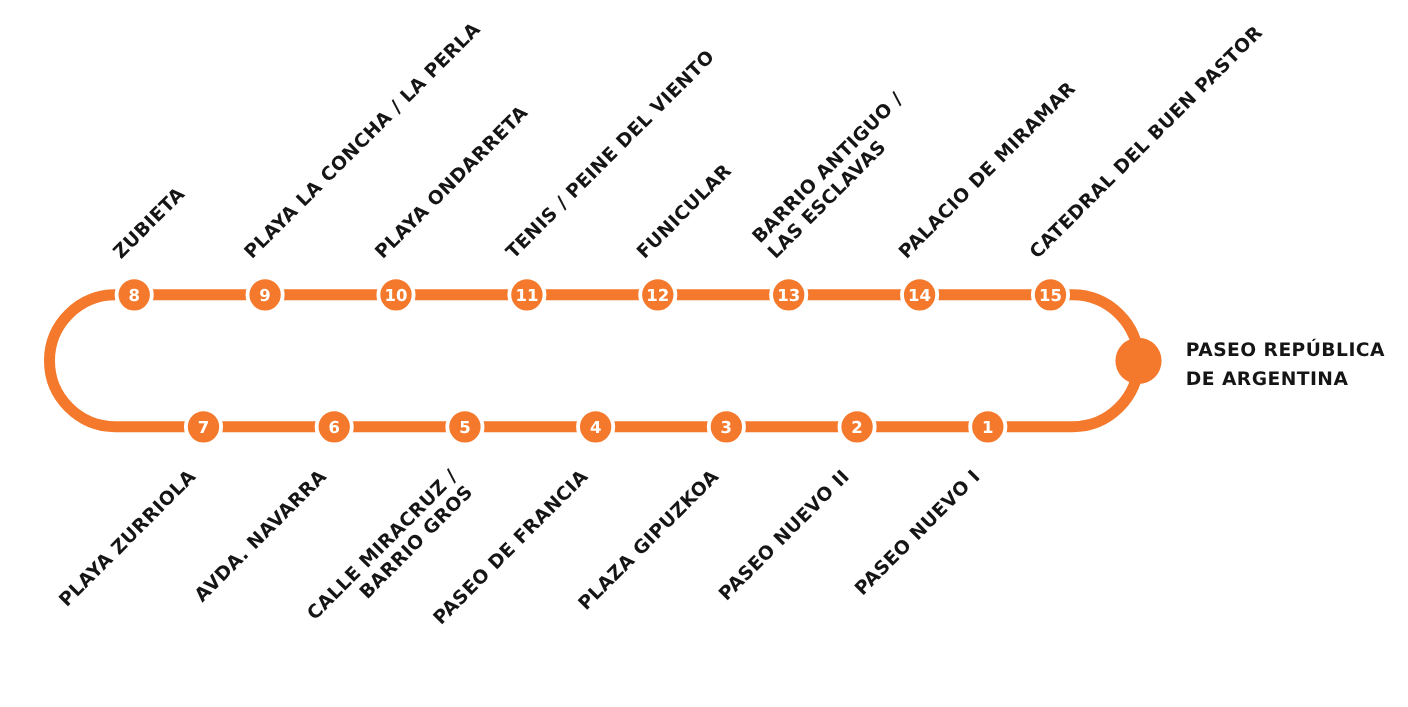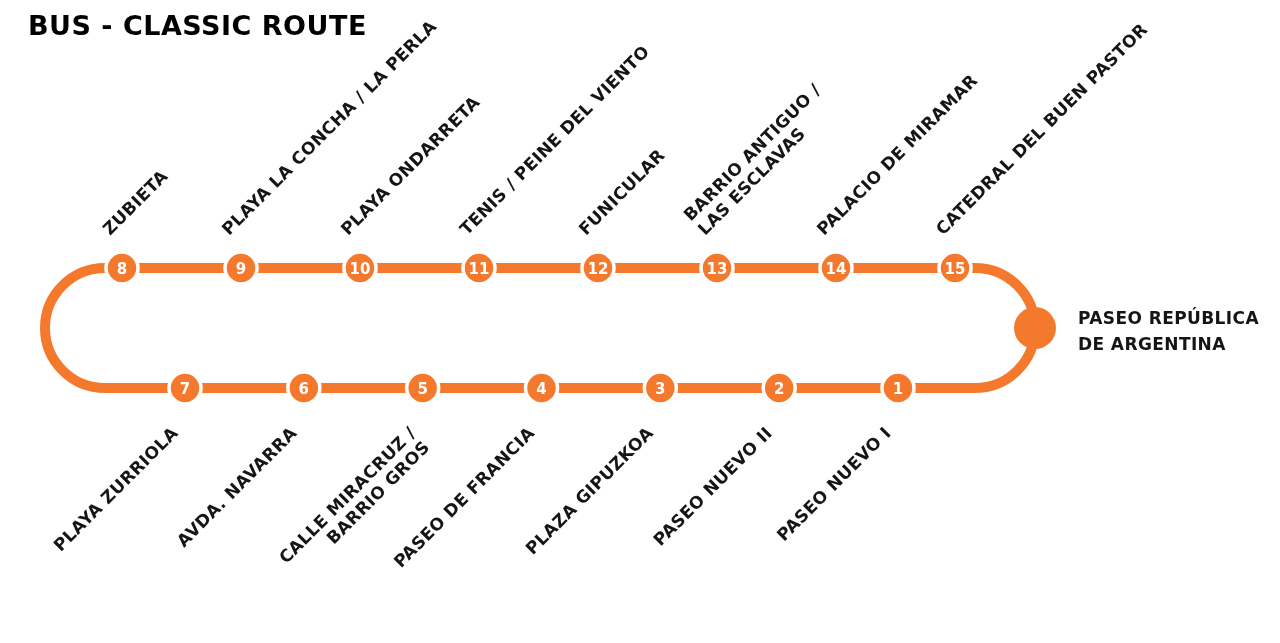--- a/index.html
+++ b/index.html
@@ -42,21 +42,20 @@
     font-family: "DejaVu Sans", sans-serif;
     font-weight: bold;
     font-size: 17px;
     letter-spacing: 0.4px;
   }
 </style>
 </head>
 <body>
 
 <div class="canvas">
-  <div class="title">BUS - CLASSIC ROUTE</div>
   <svg id="route-svg" width="1280" height="643" viewBox="0 0 1280 643">
       <path d="M 105 268 L 975 268 A 60 60 0 0 1 975 388 L 105 388 A 60 60 0 0 1 105 268 Z" fill="none" stroke="#F5792C" stroke-width="10"></path>
       <g>
         <text x="110" y="236" text-anchor="start" transform="rotate(-45 110 236)" class="stop-label" fill="#151515"><tspan x="110" dy="0">ZUBIETA</tspan></text>
         <circle cx="122" cy="268" r="16" fill="#F5792C" stroke="#FFFFFF" stroke-width="3.5"></circle>
         <text x="122" y="273.5" text-anchor="middle" class="stop-num" fill="#FFFFFF">8</text>
       </g>
       <g>
         <text x="229" y="236" text-anchor="start" transform="rotate(-45 229 236)" class="stop-label" fill="#151515"><tspan x="229" dy="0">PLAYA LA CONCHA / LA PERLA</tspan></text>
         <circle cx="241" cy="268" r="16" fill="#F5792C" stroke="#FFFFFF" stroke-width="3.5"></circle>

